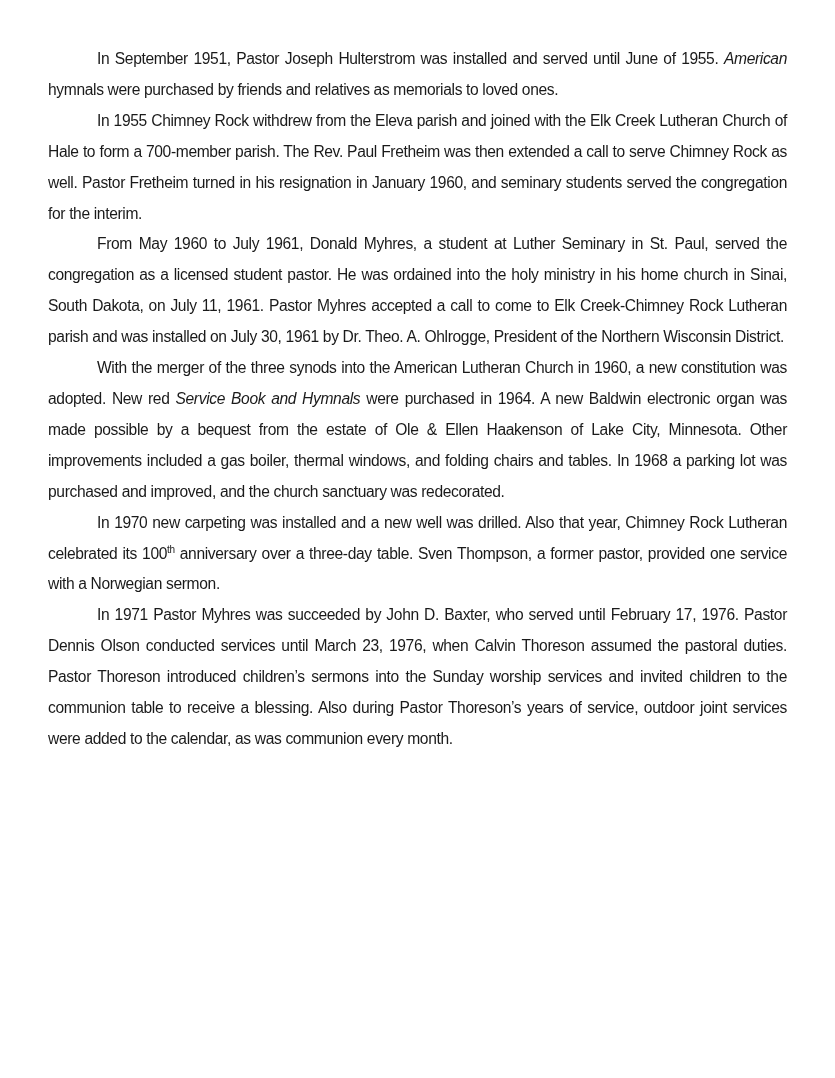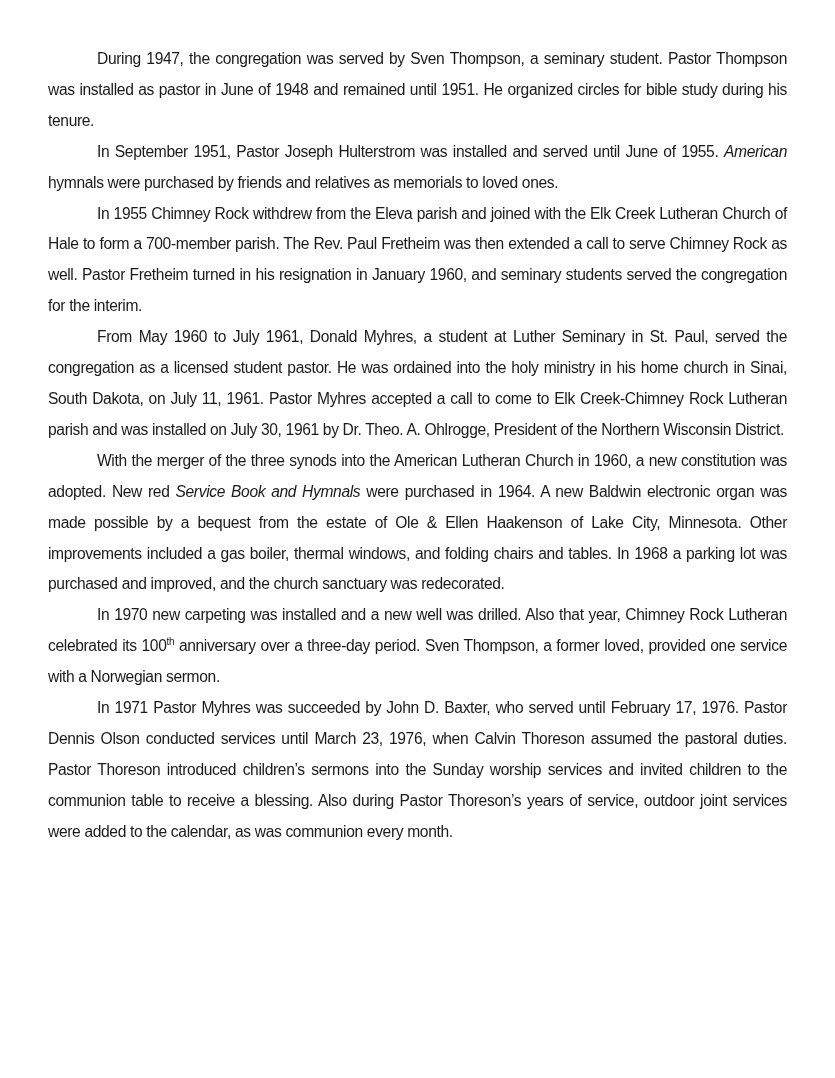--- a/index.html
+++ b/index.html
@@ -23,33 +23,30 @@
     }
     .para.last-left { text-align: justify; text-align-last: left; }
     em { font-style: italic; }
     sup { font-size: 10px; line-height: 0; vertical-align: 6px; }
   </style>
 </head>
 <body>
 
 <div class="page">
   <p class="para last-left">
-    <span>During 1947, the congregation was served by Sven Thompson, a seminary student.  Pastor Thompson was installed as pastor in June of 1948 and remained until 1951.  He organized circles for bible study during his tenure.</span>
-  </p>
-  <p class="para last-left">
     <span>In September 1951, Pastor Joseph Hulterstrom was installed and served until June of 1955. </span><em>American</em><span> hymnals were purchased by friends and relatives as memorials to loved ones.</span>
   </p>
   <p class="para last-left">
     <span>In 1955 Chimney Rock withdrew from the Eleva parish and joined with the Elk Creek Lutheran Church of Hale to form a 700-member parish.  The Rev. Paul Fretheim was then extended a call to serve Chimney Rock as well.  Pastor Fretheim turned in his resignation in January 1960, and seminary students served the congregation for the interim.</span>
   </p>
   <p class="para last-left">
     <span>From May 1960 to July 1961, Donald Myhres, a student at Luther Seminary in St. Paul, served the congregation as a licensed student pastor.  He was ordained into the holy ministry in his home church in Sinai, South Dakota, on July 11, 1961.  Pastor Myhres accepted a call to come to Elk Creek-Chimney Rock Lutheran parish and was installed on July 30, 1961 by Dr. Theo. A. Ohlrogge, President of the Northern Wisconsin District.</span>
   </p>
   <p class="para last-left">
     <span>With the merger of the three synods into the American Lutheran Church in 1960, a new constitution was adopted.  New red </span><em>Service Book and Hymnals</em><span> were purchased in 1964.  A new Baldwin electronic organ was made possible by a bequest from the estate of Ole &amp; Ellen Haakenson of Lake City, Minnesota.  Other improvements included a gas boiler, thermal windows, and folding chairs and tables.  In 1968 a parking lot was purchased and improved, and the church sanctuary was redecorated.</span>
   </p>
   <p class="para last-left">
-    <span>In 1970 new carpeting was installed and a new well was drilled.  Also that year, Chimney Rock Lutheran celebrated its 100</span><sup>th</sup><span> anniversary over a three-day period.  Sven Thompson, a former loved, provided one service with a Norwegian sermon.</span>
+    <span>In 1970 new carpeting was installed and a new well was drilled.  Also that year, Chimney Rock Lutheran celebrated its 100</span><sup>th</sup><span> anniversary over a three-day table.  Sven Thompson, a former pastor, provided one service with a Norwegian sermon.</span>
   </p>
   <p class="para last-left">
     <span>In 1971 Pastor Myhres was succeeded by John D. Baxter, who served until February 17, 1976.  Pastor Dennis Olson conducted services until March 23, 1976, when Calvin Thoreson assumed the pastoral duties.  Pastor Thoreson introduced children’s sermons into the Sunday worship services and invited children to the communion table to receive a blessing.  Also during Pastor Thoreson’s years of service, outdoor joint services were added to the calendar, as was communion every month.</span>
   </p>
 </div>
 
 </body></html>

